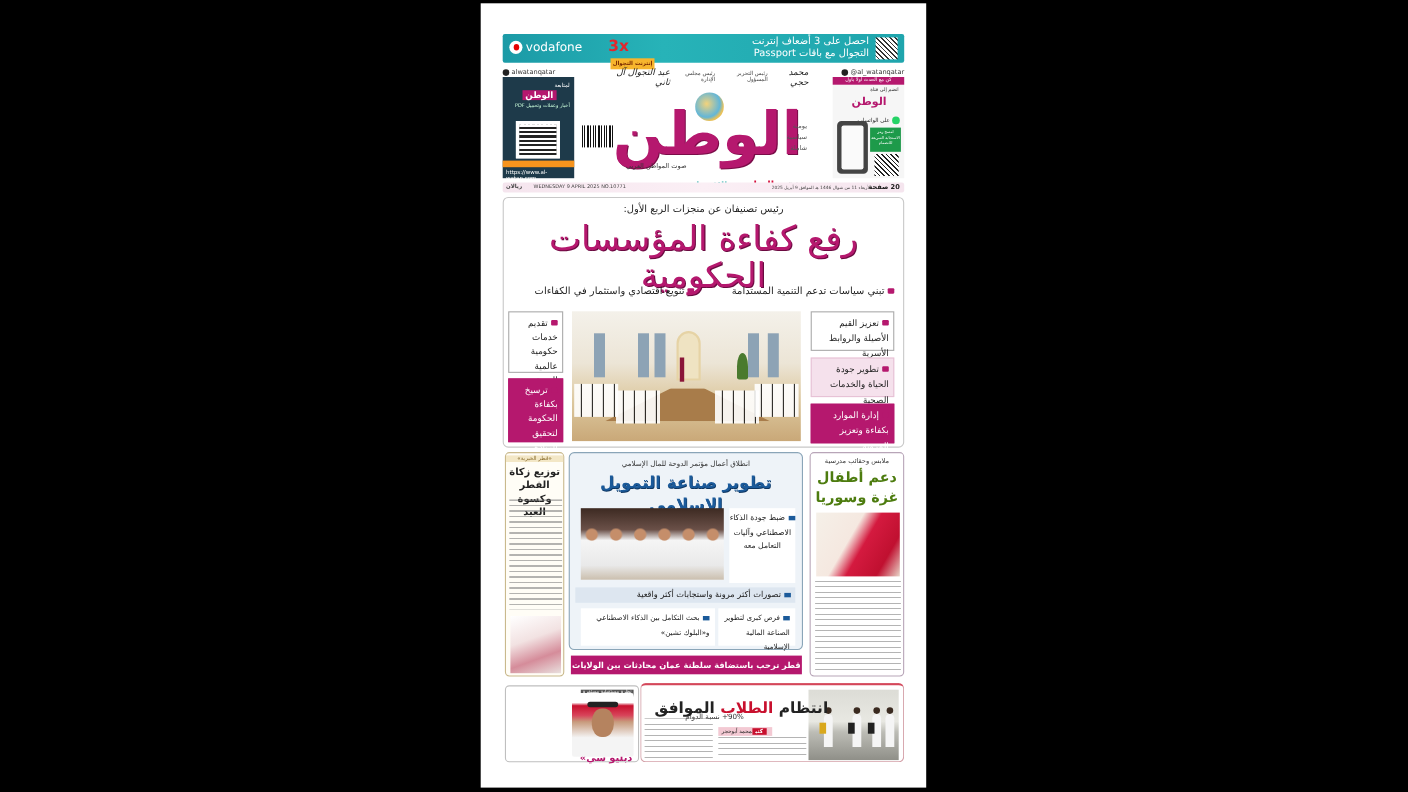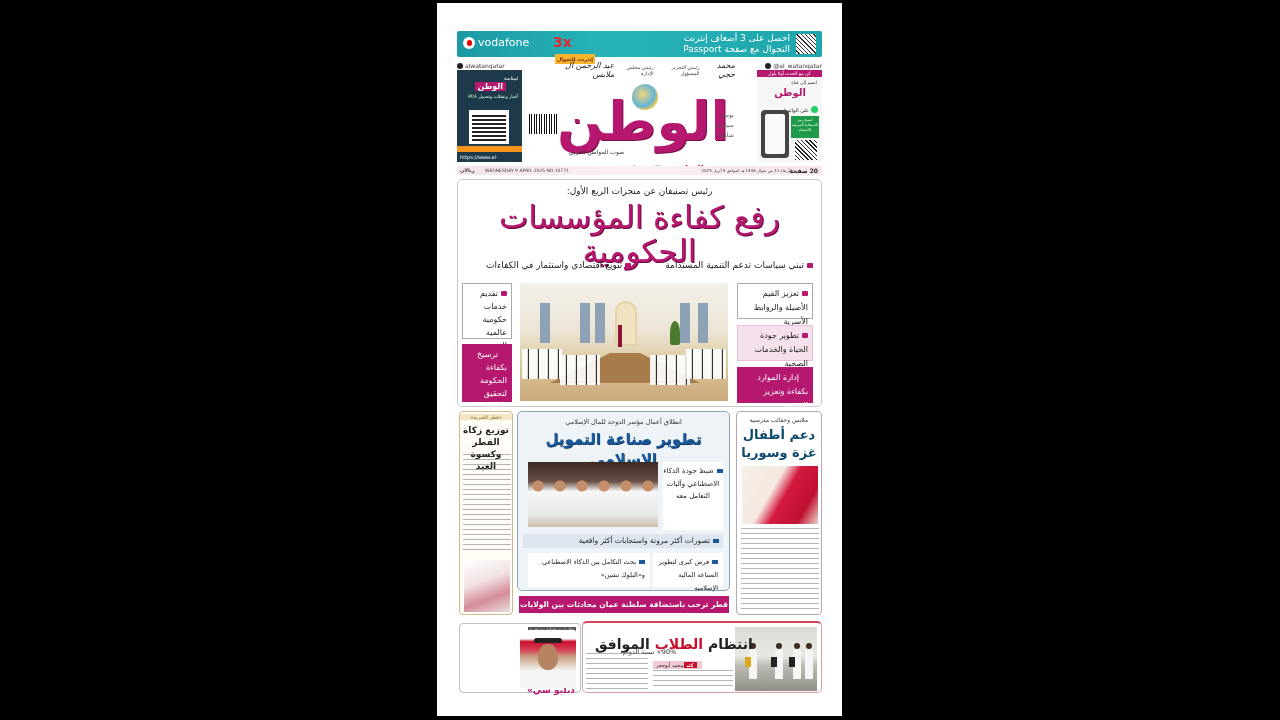--- a/index.html
+++ b/index.html
@@ -87,21 +87,21 @@
   .fin .side { top: 50px; right: 6px; width: 60px; height: 68px; background:#fff; font-size: 7px; line-height: 12.5px; text-align:center; padding-top: 3px; color:#222; }
   .fin .wide { top: 122px; right: 6px; width: 200px; height: 14px; background:#dde6f0; font-size: 7.5px; line-height: 14px; color:#222; text-align:right; padding-right:4px; }
   .fin .b1, .fin .b2 { top: 141px; height: 34px; background:#fff; font-size: 6.5px; line-height: 13px; color:#222; padding: 3px 5px 0 0; text-align:right; }
   .fin .b1 { right: 6px; width: 70px; }
   .fin .b2 { left: 10px; width: 122px; }
   .blu::before { content:""; display:inline-block; width:6px; height:4px; background:#1b5a9a; margin-left:3px; vertical-align: middle; }
   .fin-strip { left: 82px; top: 593px; width: 210px; height: 17px; background:#b5186e; color:#fff; font-size: 7.5px; line-height: 17px; text-align:center; font-weight:bold; }
 
   .rightcol { right: 20px; top: 408px; width: 86px; height: 204px; border:1px solid #b8a5b8; border-radius:4px; background:#fff; }
   .rightcol .kicker { top: 4px; width:100%; text-align:center; font-size: 6px; color:#333; }
-  .rightcol .headline { top: 14px; width:100%; text-align:center; font-weight:bold; font-size: 13px; line-height: 18px; color:#0c4a6e; }
+  .rightcol .headline { top: 14px; width:100%; text-align:center; font-weight:bold; font-size: 13px; line-height: 18px; color:#4d7c0f; }
   .rightcol .photo4 { top: 54px; left: 5px; width: 76px; height: 58px; background: linear-gradient(120deg,#f5f0e8 0,#f5e8e0 40%,#d41a3f 55%,#c01030 80%,#e8d5c8 100%); }
   .rightcol .body { top: 116px; left: 4px; width: 78px; height: 84px; font-size: 3.2px; line-height: 5px; color:#555; text-align:justify; }
   .lines { background: repeating-linear-gradient(180deg,#777 0 1px,transparent 1px 5px); opacity: .55; }
 
   
   .op { left: 22px; top: 620px; width: 122px; height: 70px; border:1px solid #bfbfbf; border-radius:4px; background:#fff; }
   .op .tag { top: 3px; right: 4px; width: 48px; text-align:center; font-size:4.5px; background:#555; color:#fff; line-height:6px; }
   .op .title { top: 14px; right: 4px; width: 50px; text-align:center; color:#b5186e; font-weight:bold; font-size: 9px; line-height: 15px; }
   .op .portrait { top: 6px; left: 60px; width: 56px; height: 58px; background: linear-gradient(180deg,#fff 0,#fff 15%,#c8102e 20%,#d8445a 35%,#c79a7c 45%,#f4f4f4 70%,#f4f4f4 100%); border-radius:2px; }
   .op .portrait::before { content:""; position:absolute; left:18px; top:14px; width:20px; height:26px; border-radius:45%; background:#b5835f; }
@@ -121,21 +121,21 @@
 </style>
 </head>
 <body>
 
 <div class="page">
 
   <div class="abs ad">
     <div class="abs qr"></div>
     <div class="abs txt">
       <div>احصل على 3 أضعاف إنترنت</div>
-      <div>التجوال مع صفحة Passport</div>
+      <div>التجوال مع باقات Passport</div>
     </div>
     <div class="abs badge"><b>3x</b><span>إنترنت التجوال</span></div>
     <div class="abs voda">
         <i></i>
         <span>vodafone</span>
       </div>
   </div>
 
   <div class="abs mast">
     <div class="abs social" style="left:0;top:0;">
@@ -153,21 +153,21 @@
       <div class="abs t2">أخبار وعقلات وتحميل PDF</div>
       <div class="abs qr"></div>
       <div class="abs strip"></div>
       <div class="abs url">https://www.al-watan.com</div>
     </div>
 
     <div class="abs officials">
       <span class="sig">محمد حجي</span>
       <span>رئيس التحرير المسؤول</span>
       <span>رئيس مجلس الإدارة</span>
-      <span class="sig">عبد الرحمن آل ملابس</span>
+      <span class="sig">عبد التجوال آل ثاني</span>
     </div>
 
     <div class="abs globe"></div>
     <div class="abs barcode"></div>
     <div class="abs brand">الوطن</div>
     <div class="abs slogan">صوت المواطن العربي</div>
     <div class="abs daily">
       <div>يومية</div>
       <div>سياسية</div>
       <div>شاملة</div>

